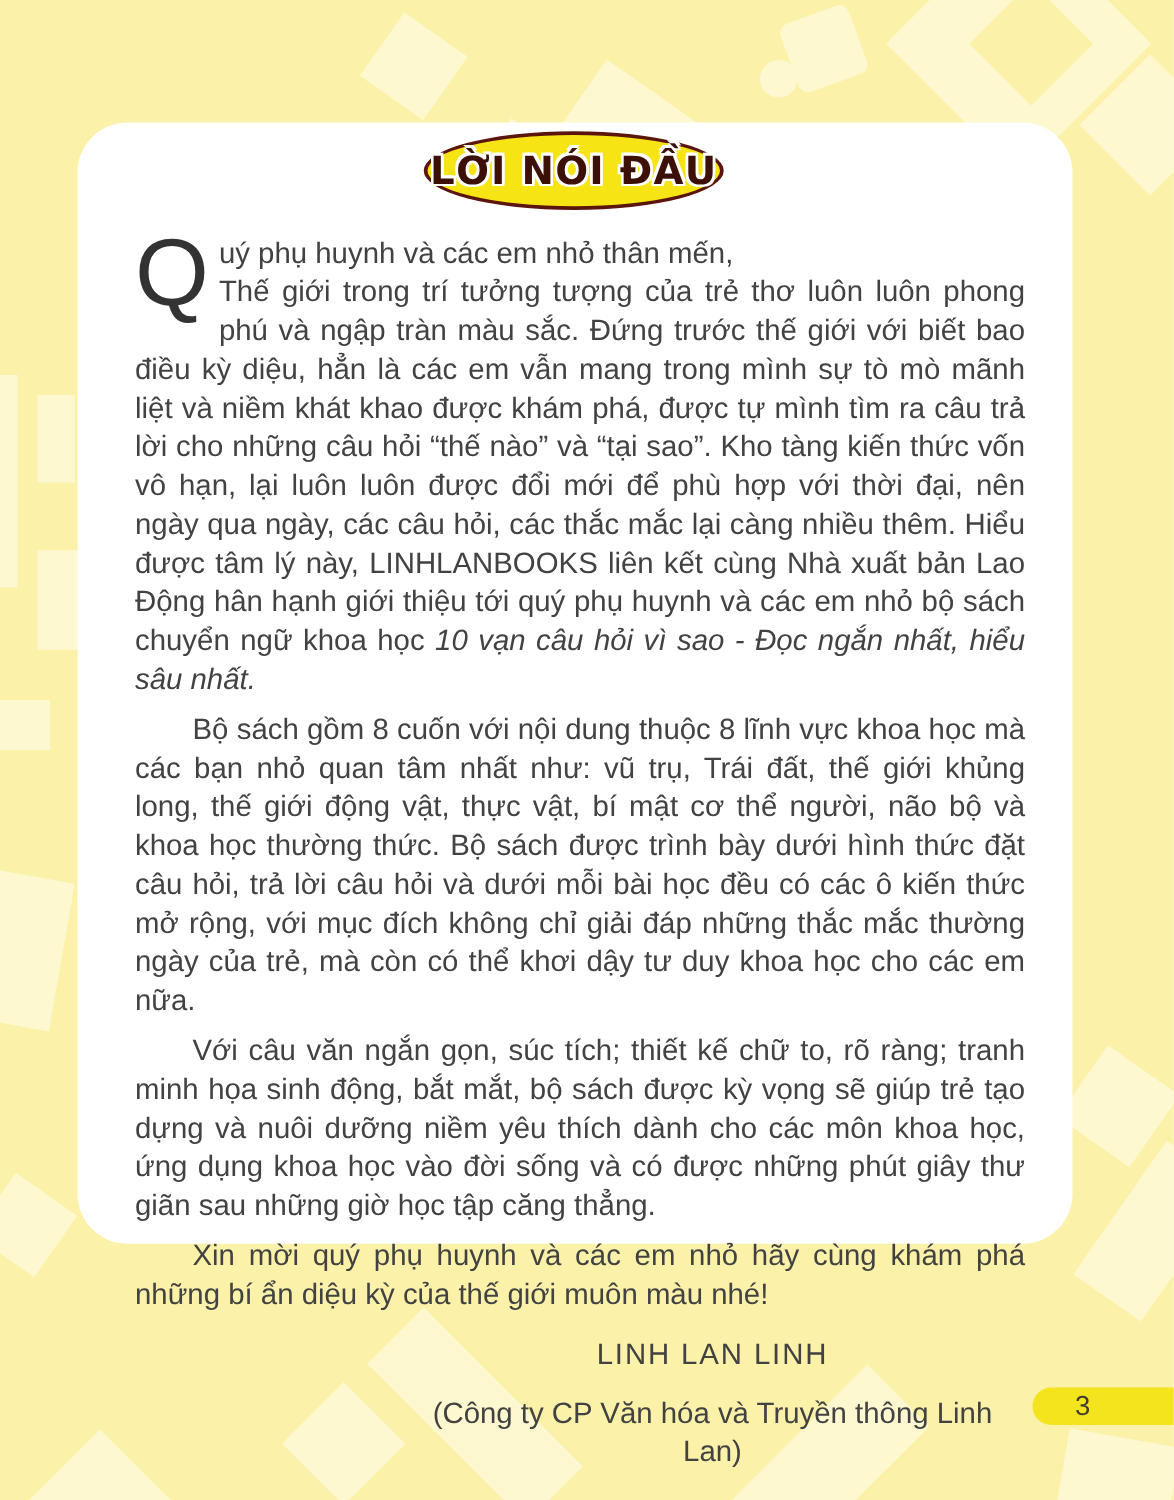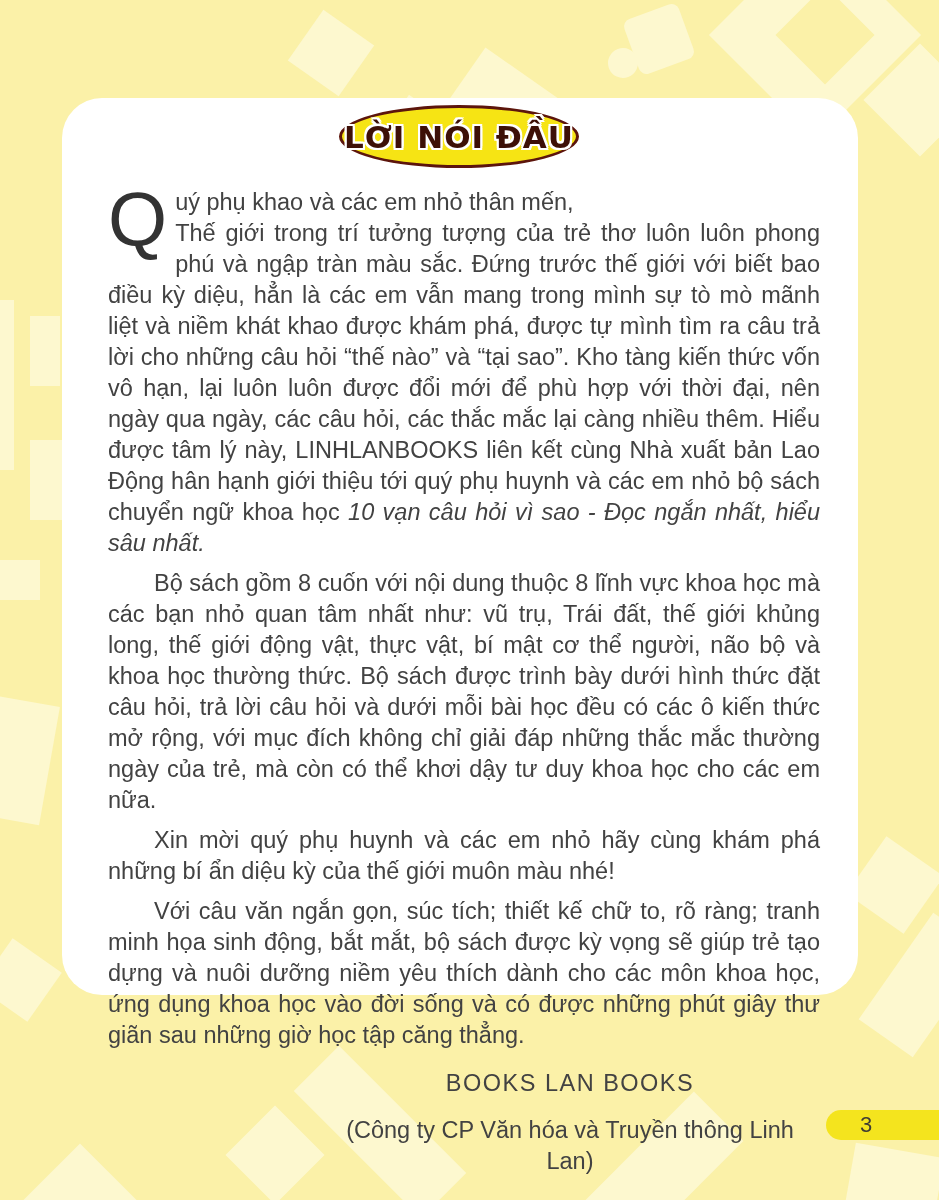--- a/index.html
+++ b/index.html
@@ -113,29 +113,29 @@
   </div>
 
   <div class="card">
 
     <div class="title-badge">
       <span>LỜI NÓI ĐẦU</span>
     </div>
 
     <div class="body-text">
       <p>
-        <span class="dropcap">Q</span><span>uý phụ khao và các em nhỏ thân mến,</span><br>
+        <span class="dropcap">Q</span><span>uý phụ huynh và các em nhỏ thân mến,</span><br>
         <span>Thế giới trong trí tưởng tượng của trẻ thơ luôn luôn phong phú và ngập tràn màu sắc. Đứng trước thế giới với biết bao điều kỳ diệu, hẳn là các em vẫn mang trong mình sự tò mò mãnh liệt và niềm khát khao được khám phá, được tự mình tìm ra câu trả lời cho những câu hỏi “thế nào” và “tại sao”. Kho tàng kiến thức vốn vô hạn, lại luôn luôn được đổi mới để phù hợp với thời đại, nên ngày qua ngày, các câu hỏi, các thắc mắc lại càng nhiều thêm. Hiểu được tâm lý này, LINHLANBOOKS liên kết cùng Nhà xuất bản Lao Động hân hạnh giới thiệu tới quý phụ huynh và các em nhỏ bộ sách chuyển ngữ khoa học </span><span class="italic">10 vạn câu hỏi vì sao - Đọc ngắn nhất, hiểu sâu nhất.</span>
       </p>
       <p class="indent">Bộ sách gồm 8 cuốn với nội dung thuộc 8 lĩnh vực khoa học mà các bạn nhỏ quan tâm nhất như: vũ trụ, Trái đất, thế giới khủng long, thế giới động vật, thực vật, bí mật cơ thể người, não bộ và khoa học thường thức. Bộ sách được trình bày dưới hình thức đặt câu hỏi, trả lời câu hỏi và dưới mỗi bài học đều có các ô kiến thức mở rộng, với mục đích không chỉ giải đáp những thắc mắc thường ngày của trẻ, mà còn có thể khơi dậy tư duy khoa học cho các em nữa.</p>
+      <p class="indent">Với câu văn ngắn gọn, súc tích; thiết kế chữ to, rõ ràng; tranh minh họa sinh động, bắt mắt, bộ sách được kỳ vọng sẽ giúp trẻ tạo dựng và nuôi dưỡng niềm yêu thích dành cho các môn khoa học, ứng dụng khoa học vào đời sống và có được những phút giây thư giãn sau những giờ học tập căng thẳng.</p>
       <p class="indent">Xin mời quý phụ huynh và các em nhỏ hãy cùng khám phá những bí ẩn diệu kỳ của thế giới muôn màu nhé!</p>
-      <p class="indent">Với câu văn ngắn gọn, súc tích; thiết kế chữ to, rõ ràng; tranh minh họa sinh động, bắt mắt, bộ sách được kỳ vọng sẽ giúp trẻ tạo dựng và nuôi dưỡng niềm yêu thích dành cho các môn khoa học, ứng dụng khoa học vào đời sống và có được những phút giây thư giãn sau những giờ học tập căng thẳng.</p>
 
       <div class="signature-block">
-        <p class="sig">BOOKS LAN BOOKS</p>
+        <p class="sig">LINH LAN LINH</p>
         <p class="sig-sub">(Công ty CP Văn hóa và Truyền thông Linh Lan)</p>
       </div>
     </div>
   </div>
 
   <div class="page-pill">
     <span>3</span>
   </div>
 
 </div>

